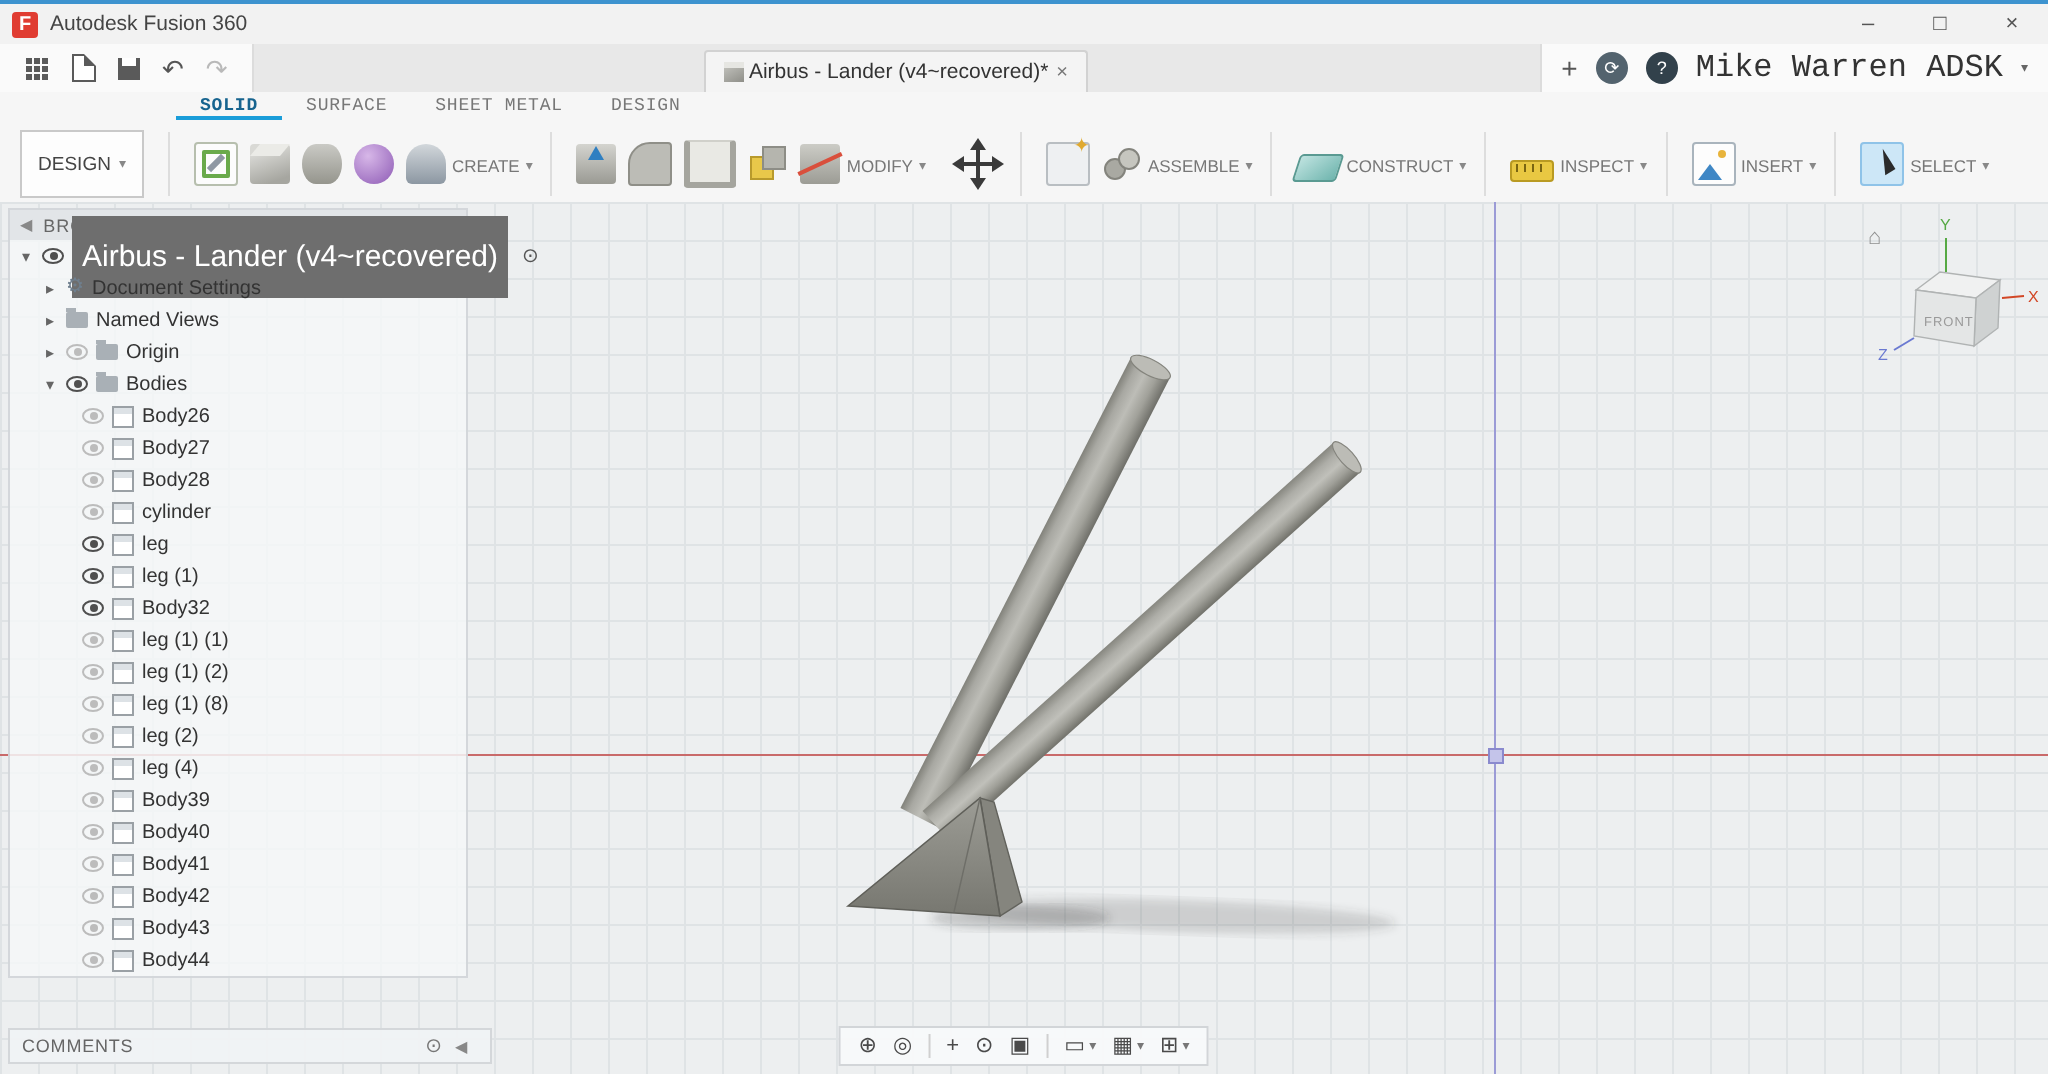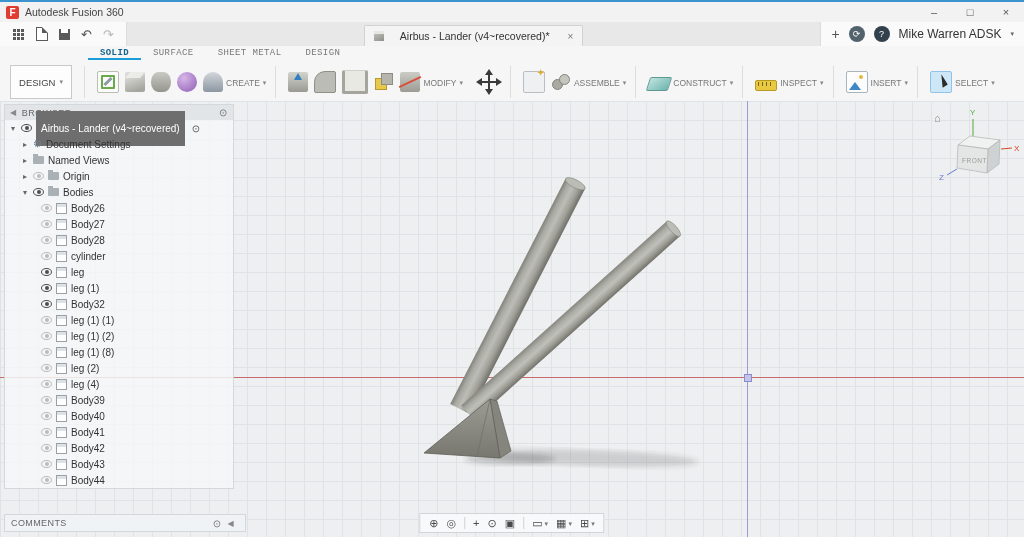--- a/index.html
+++ b/index.html
@@ -24,31 +24,31 @@
   .dots::before{content:"";position:absolute;left:1px;top:1px;width:3px;height:3px;background:#5a5a5a;
     box-shadow:4px 0 #5a5a5a,8px 0 #5a5a5a,0 4px #5a5a5a,4px 4px #5a5a5a,8px 4px #5a5a5a,0 8px #5a5a5a,4px 8px #5a5a5a,8px 8px #5a5a5a;}
   .file-ic{width:10px;height:12px;border:1px solid #5a5a5a;background:#fff;position:relative;}
   .file-ic::after{content:"";position:absolute;right:-1px;top:-1px;border:3px solid #fafafa;border-left-color:#5a5a5a;border-bottom-color:#5a5a5a;}
   .save-ic{width:11px;height:11px;background:#5a5a5a;position:relative;}
   .save-ic::after{content:"";position:absolute;left:2px;top:0;width:7px;height:4px;background:#fff;}
   .glyphbtn{font-size:13px;color:#555;line-height:1;}
   .glyphbtn.dim{color:#b9b9b9;}
   .tabstrip{flex:1;align-self:stretch;background:#e8e8e8;border-left:1px solid #dcdcdc;
     border-right:1px solid #dcdcdc;display:flex;justify-content:center;align-items:flex-end;}
-  .doctab{display:flex;align-items:center;gap:16px;background:#f4f4f4;border:1px solid #d2d2d2;border-bottom:none;
+  .doctab{display:flex;align-items:center;gap:2px;background:#f4f4f4;border:1px solid #d2d2d2;border-bottom:none;
     height:20px;padding:0 9px;font-size:10.5px;color:#333;border-radius:2px 2px 0 0;}
   .cube-sm{width:10px;height:10px;background:linear-gradient(150deg,#c9c9c4,#8e8e88);position:relative;}
   .cube-sm::after{content:"";position:absolute;top:0;left:0;right:0;height:3px;background:#e6e6e2;}
   .tabclose{color:#777;font-size:10px;margin-left:2px;}
   .right-tools{display:flex;align-items:center;gap:9px;padding:0 10px;}
   .plusbtn{font-size:14px;color:#555;}
   .circ{width:16px;height:16px;border-radius:50%;background:#53636e;color:#fff;font-size:9px;
     display:flex;align-items:center;justify-content:center;}
   .circ.dark{background:#32414b;}
-  .user{font-size:12px;color:#333;}
+  .user{font-size:16px;color:#333;font-family:Liberation Mono, monospace;}
   .ucaret{font-size:7px;color:#666;}
 
   
   .rtabs{position:absolute;top:46px;left:0;right:0;height:14px;background:#f6f6f6;display:flex;
     align-items:flex-end;padding-left:88px;}
   .rtab{font-size:9px;color:#777;padding:0 12px;height:14px;display:flex;align-items:center;letter-spacing:.4px;font-family:Liberation Mono, monospace;}
   .rtab.active{color:#17648f;font-weight:bold;box-shadow:inset 0 -2px #1a9dd9;}
 
   
   .ribbon{position:absolute;top:60px;left:0;right:0;height:40px;background:#f6f6f6;
@@ -115,21 +115,21 @@
     border:1px solid rgba(198,203,207,.7);font-size:10px;color:#333;z-index:5;}
   .bhead{height:15px;background:rgba(224,228,231,.95);display:flex;align-items:center;padding:0 5px;
     color:#666;font-size:9px;letter-spacing:.5px;}
   .chev{font-size:8px;color:#888;margin-right:5px;}
   .dot{font-size:10px;color:#777;}
   .mlauto{margin-left:auto;}
   .trow{display:flex;align-items:center;height:16px;padding-left:4px;gap:4px;}
   .lvl1{padding-left:16px;}
   .lvl2{padding-left:36px;}
   .arrow{width:8px;font-size:8px;color:#666;text-align:center;flex:0 0 auto;}
-  .rootlabel{background:#6e6e6e;color:#fff;padding:12px 5px;font-size:10px;white-space:nowrap;}
+  .rootlabel{background:#6e6e6e;color:#fff;padding:12px 5px;font-size:15px;white-space:nowrap;}
   .radio{font-size:10px;color:#555;margin-left:3px;}
   .tlabel{white-space:nowrap;}
   .eye{width:11px;height:8px;position:relative;display:inline-block;flex:0 0 auto;}
   .eye::before{content:"";position:absolute;inset:0;border:1px solid #bcbcbc;border-radius:50%;}
   .eye::after{content:"";position:absolute;left:3.5px;top:2px;width:4px;height:4px;border-radius:50%;background:#bcbcbc;}
   .eye.on::before{border-color:#4f4f4f;}
   .eye.on::after{background:#4f4f4f;}
   .folder{width:11px;height:8px;background:#a9b0b6;position:relative;border-radius:1px;flex:0 0 auto;}
   .folder::before{content:"";position:absolute;top:-2px;left:0;width:5px;height:2px;background:#a9b0b6;}
   .gear{font-size:10px;color:#6f7f8e;line-height:1;}

